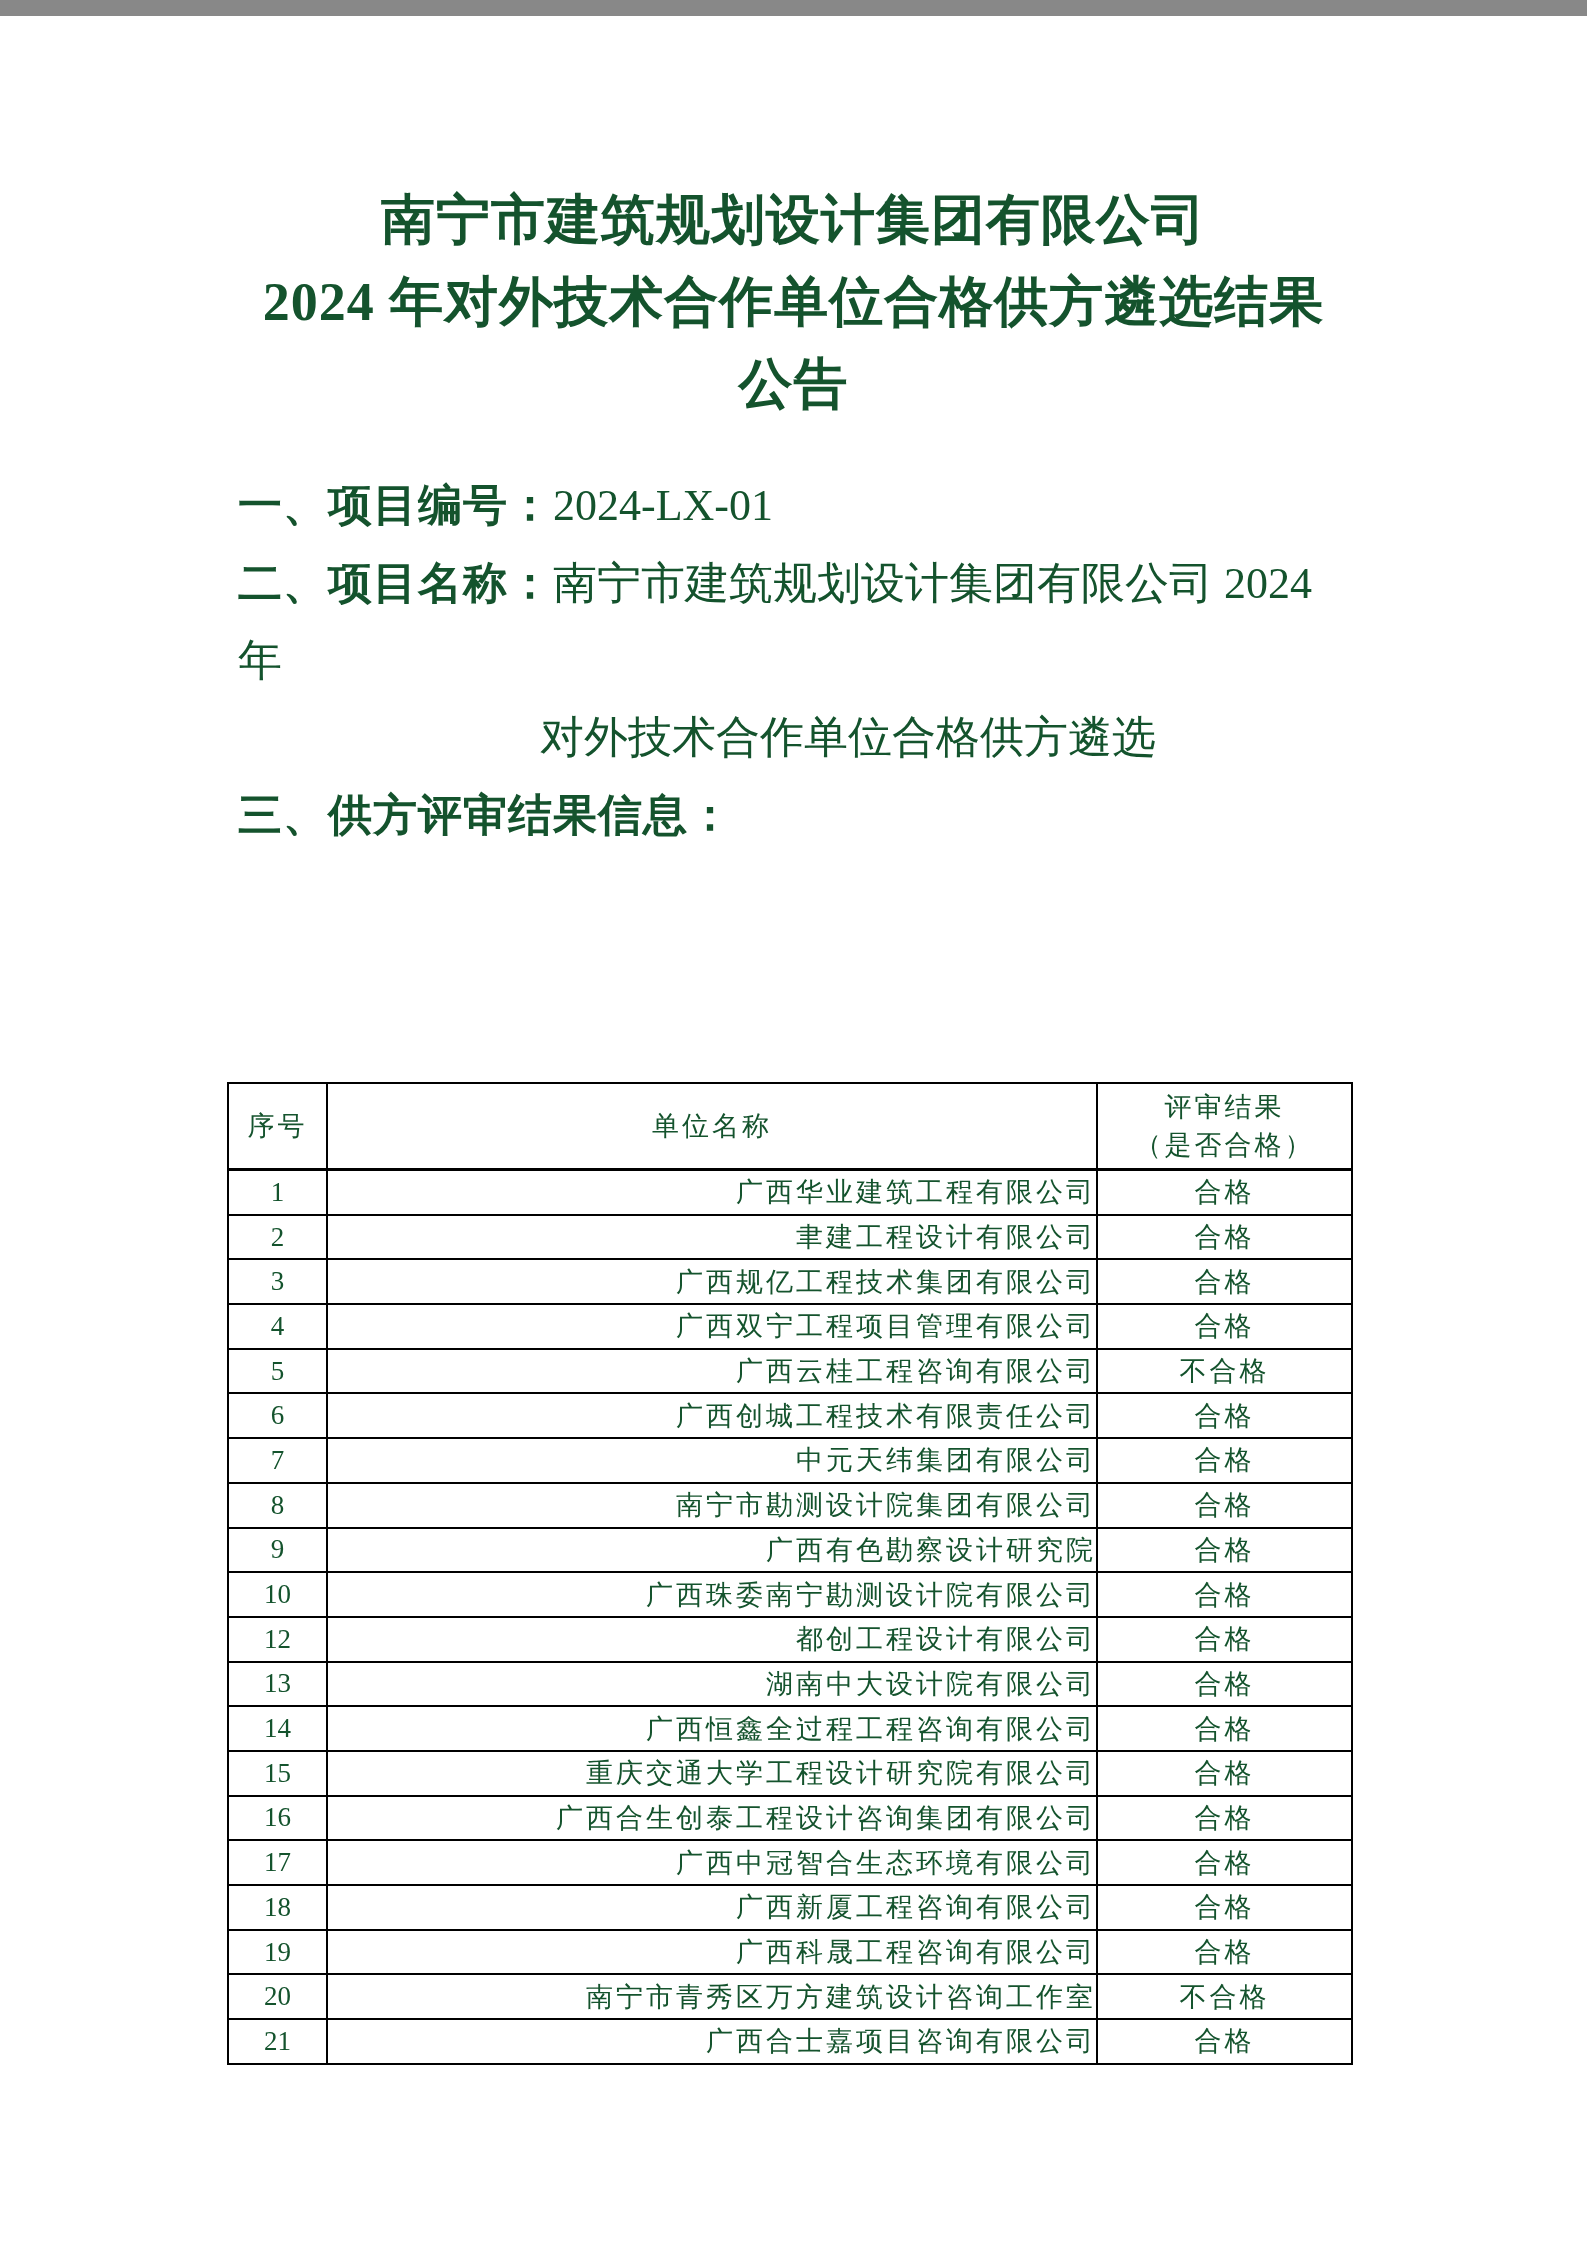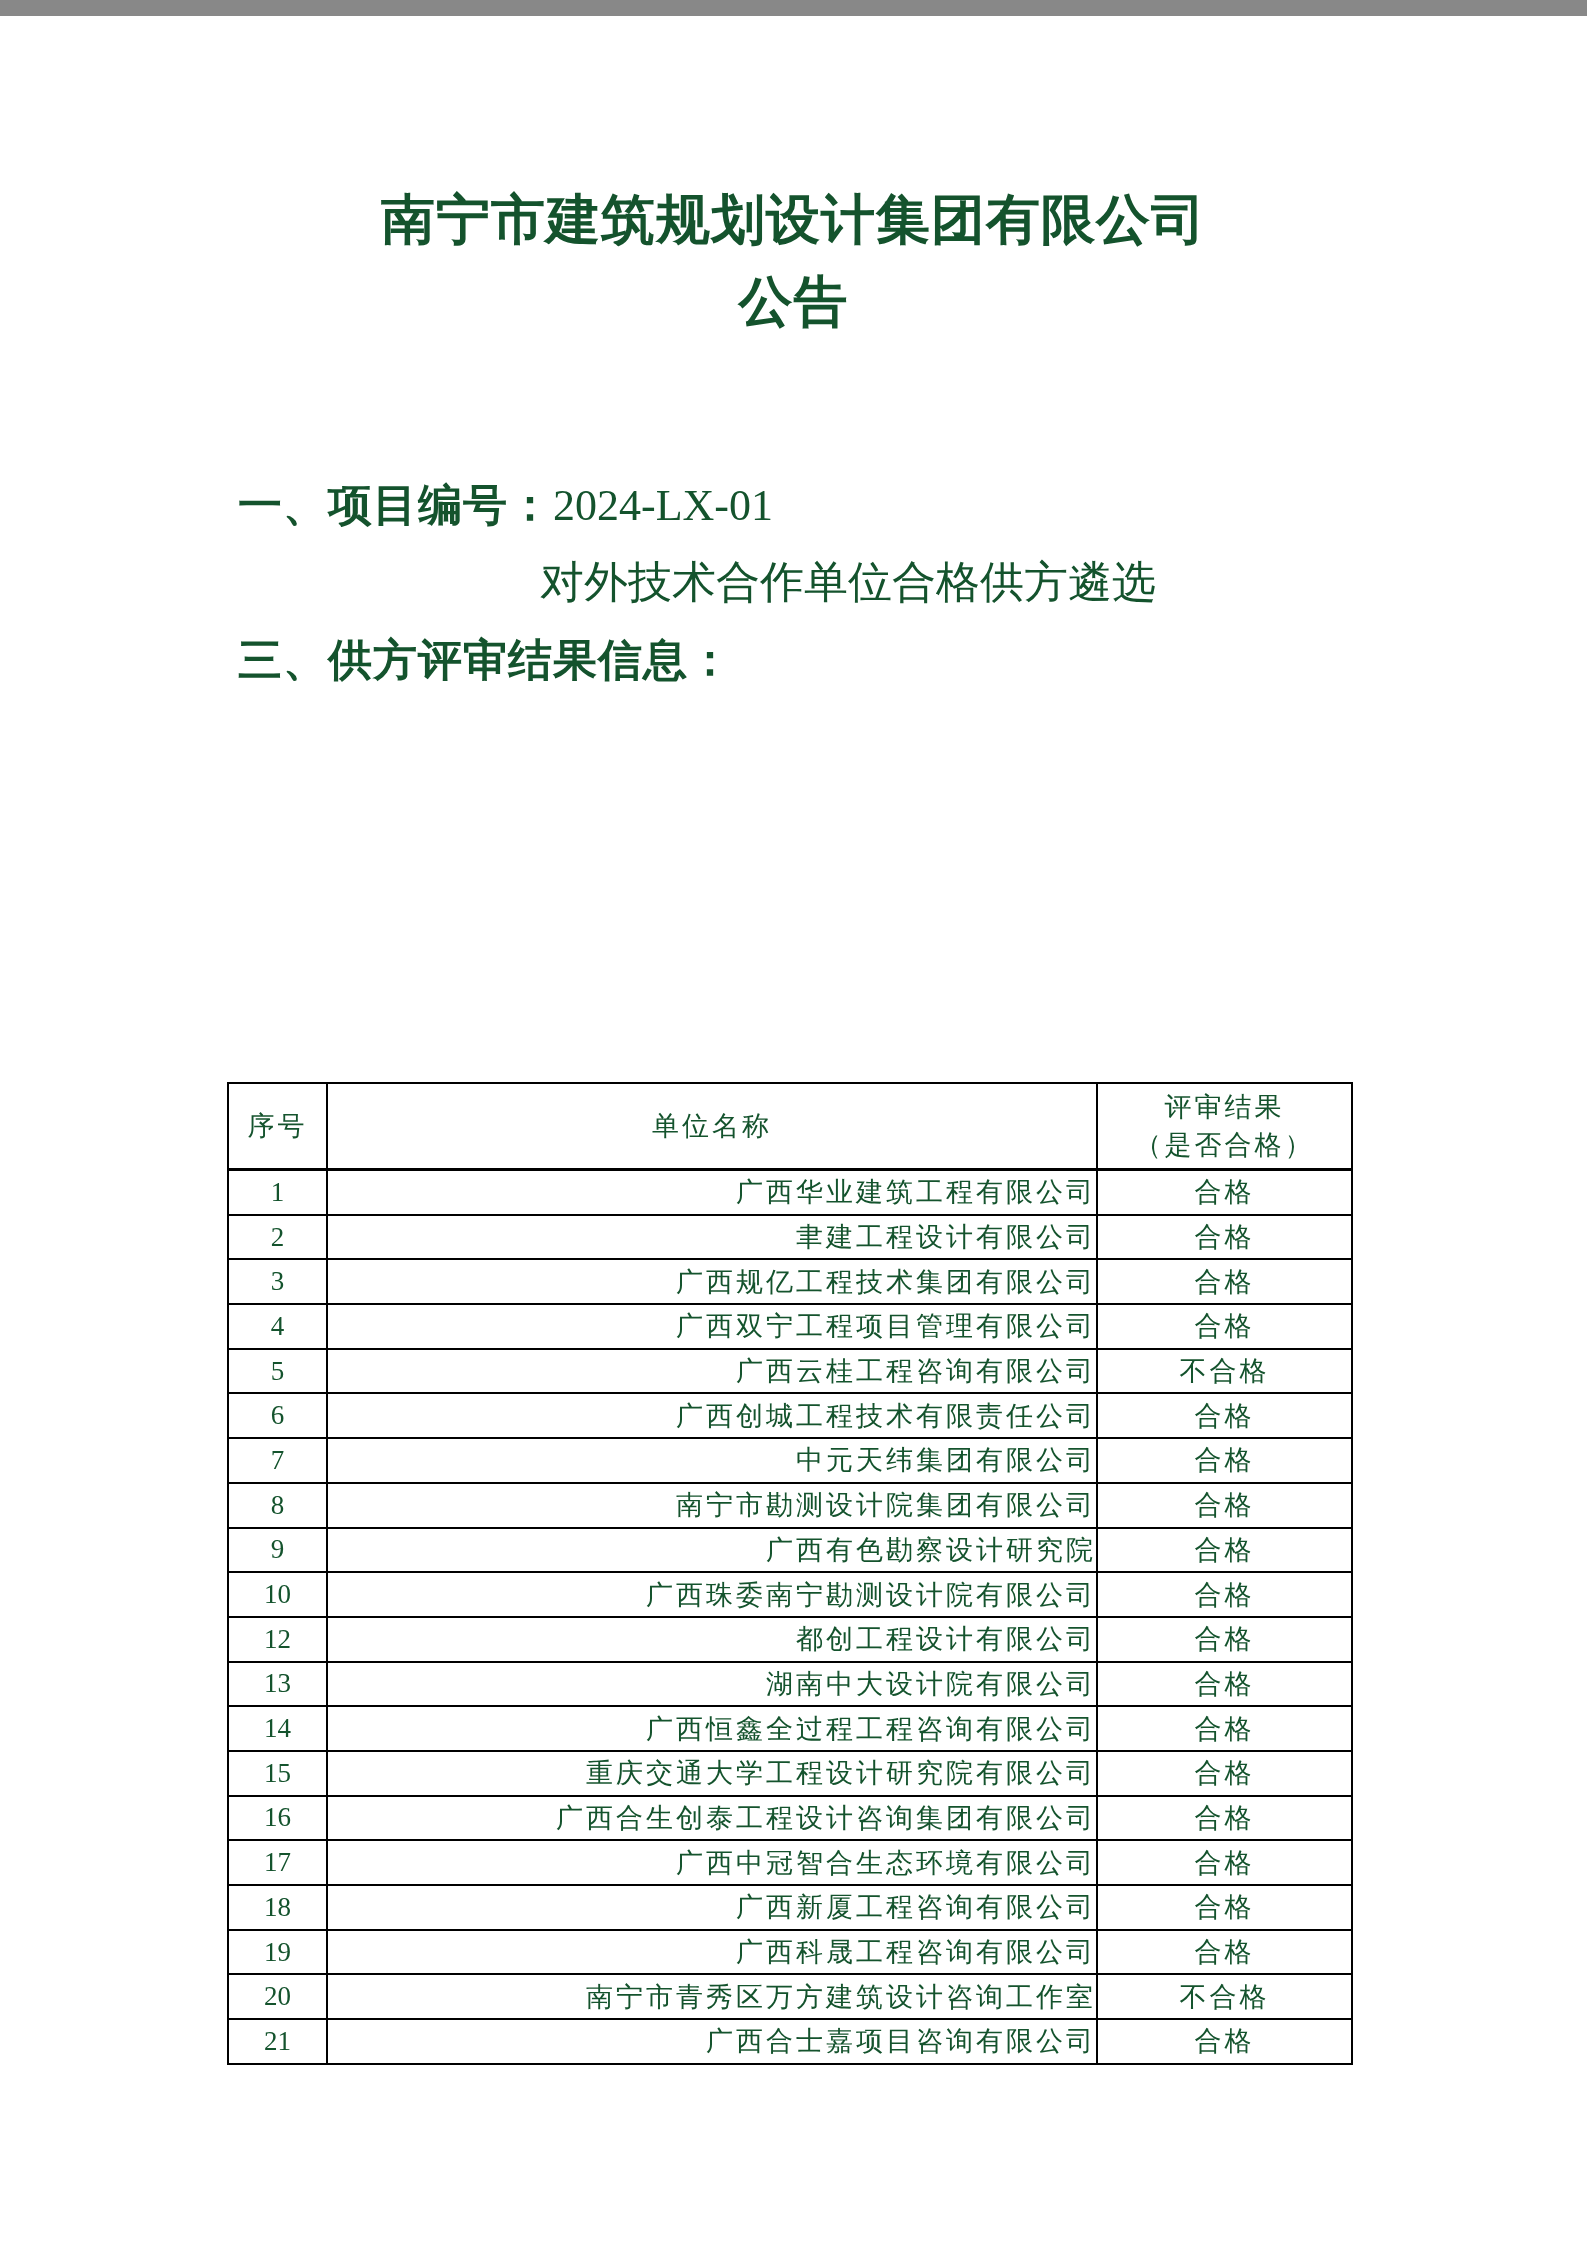--- a/index.html
+++ b/index.html
@@ -67,29 +67,33 @@
   .results-table td.name   { text-align:right; padding-left:15px; }
   .results-table td.result { text-align:center; }
 </style>
 </head>
 <body>
 
 <div class="page">
 
   <div class="title-block">
     <div>南宁市建筑规划设计集团有限公司</div>
+    <div>2024 年对外技术合作单位合格供方遴选结果</div>
     <div>公告</div>
   </div>
 
   <div class="body-block">
 
     <div>
       <span class="lbl">一、项目编号：</span><span class="val">2024-LX-01</span>
     </div>
 
+    <div>
+      <span class="lbl">二、项目名称：</span><span class="val">南宁市建筑规划设计集团有限公司 2024 年</span>
+    </div>
 
     <div class="indent2">
       <span class="val">对外技术合作单位合格供方遴选</span>
     </div>
 
     <div>
       <span class="lbl">三、供方评审结果信息：</span>
     </div>
 
 

